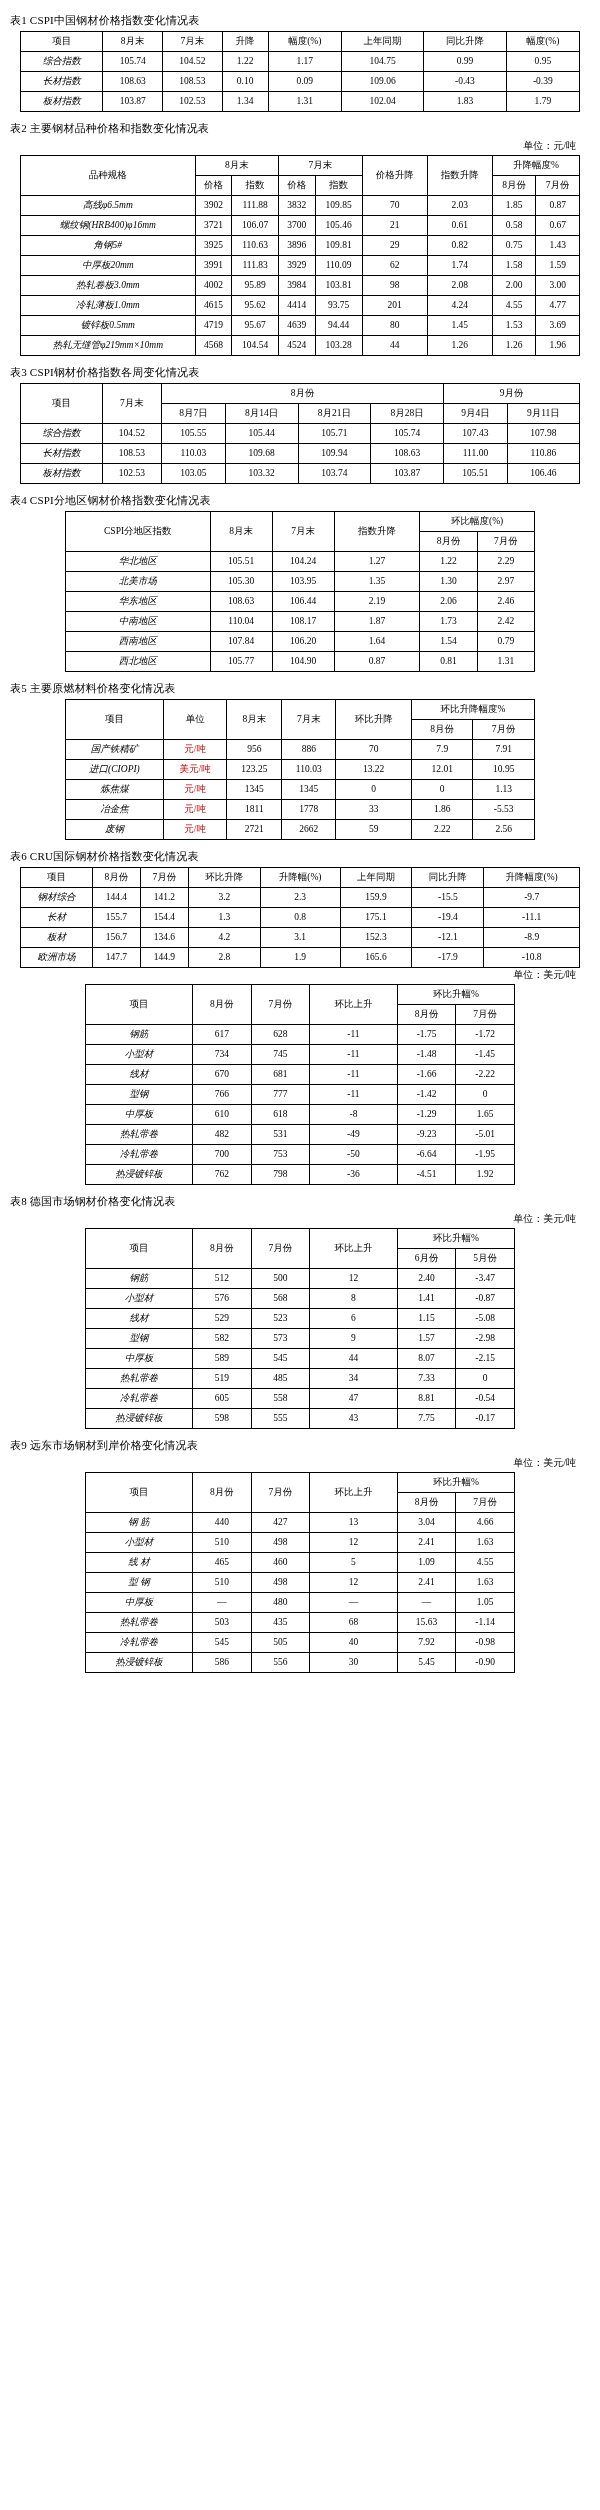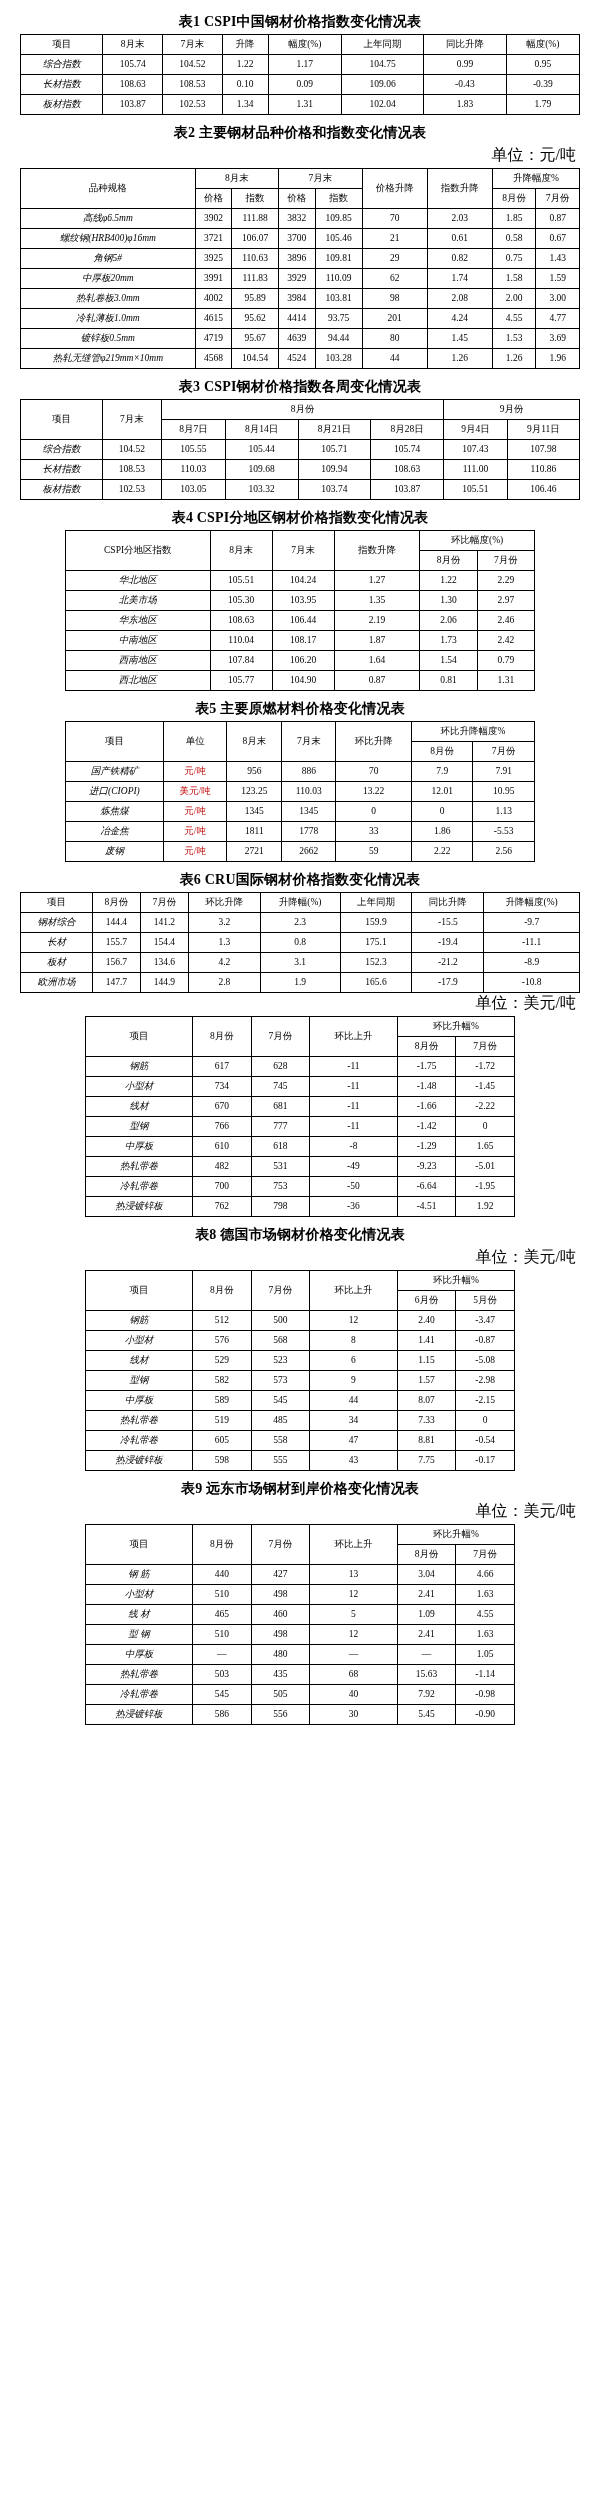--- a/index.html
+++ b/index.html
@@ -11,29 +11,29 @@
     width: 600px;
     font-family: "Liberation Serif", "DejaVu Serif", serif;
     color: #000;
   }
   .page {
     width: 600px;
     box-sizing: border-box;
     padding: 4px 10px 12px 10px;
   }
   .tbl-title {
-    text-align: center;
-    font-size: 14px;
-    font-weight: bold;
+    text-align: left;
+    font-size: 11px;
+    font-weight: normal;
     margin: 9px 0 3px 0;
     letter-spacing: 0.2px;
   }
   .unit-line {
     text-align: right;
-    font-size: 16px;
+    font-size: 10px;
     margin: 0 14px 2px 0;
   }
   table {
     border-collapse: collapse;
     margin: 0 auto;
     font-size: 9.5px;
     line-height: 1.15;
   }
   table.t-full { width: 560px; }
   table.t-mid  { width: 470px; }
@@ -423,21 +423,21 @@
       <td>-19.4</td>
       <td>-11.1</td>
     </tr>
     <tr>
       <td class="lbl">板材</td>
       <td>156.7</td>
       <td>134.6</td>
       <td>4.2</td>
       <td>3.1</td>
       <td>152.3</td>
-      <td>-21.2</td>
+      <td>-12.1</td>
       <td>-8.9</td>
     </tr>
     <tr>
       <td class="lbl">欧洲市场</td>
       <td>147.7</td>
       <td>144.9</td>
       <td>2.8</td>
       <td>1.9</td>
       <td>165.6</td>
       <td>-17.9</td>

